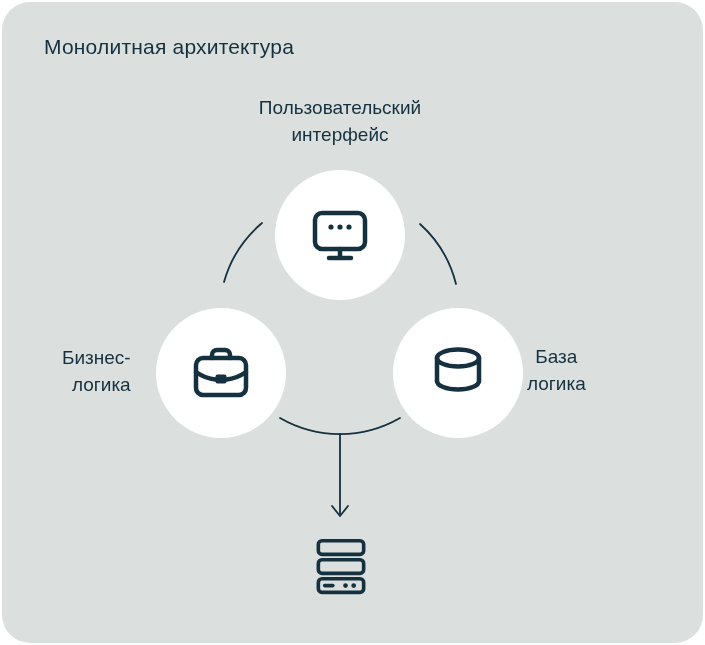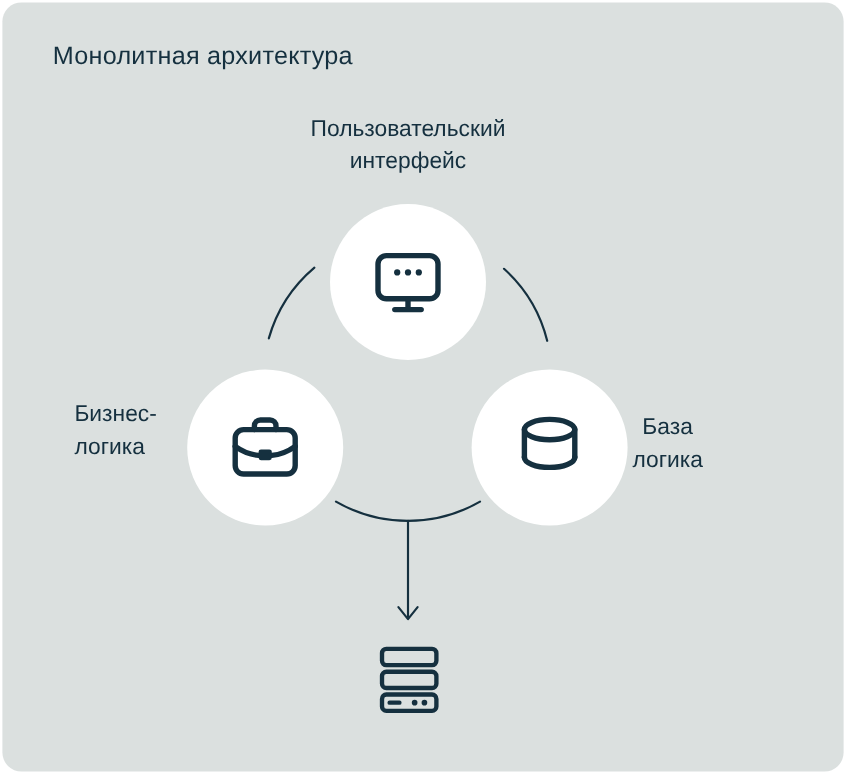--- a/index.html
+++ b/index.html
@@ -13,37 +13,37 @@
     width:705px;height:645px;
     background:var(--page);
     font-family:"Liberation Sans", sans-serif;
     color:var(--ink);
     position:relative;
     overflow:hidden;
   }
   .card{
     position:absolute;inset:2px;
     background:var(--bg);
-    border-radius:16px;
+    border-radius:28px;
   }
   .title{
     position:absolute;left:42px;top:33px;
     font-size:21px;font-weight:500;
     letter-spacing:0.2px;
   }
   .label{
     position:absolute;
     font-size:19px;line-height:27px;
     font-weight:400;
   }
   .label.ui{
     left:178px;top:92px;width:320px;
     text-align:center;
   }
-  .label.business{left:60px;top:330px;text-align:left;}
+  .label.business{left:60px;top:342px;text-align:right;}
   .label.database{left:525px;top:341px;text-align:center;}
   .node{
     position:absolute;width:130px;height:130px;
     border-radius:50%;
     background:var(--node);
     display:flex;align-items:center;justify-content:center;
   }
   .node-ui{left:273px;top:168px;}
   .node-business{left:154px;top:306px;}
   .node-database{left:391px;top:306px;}

